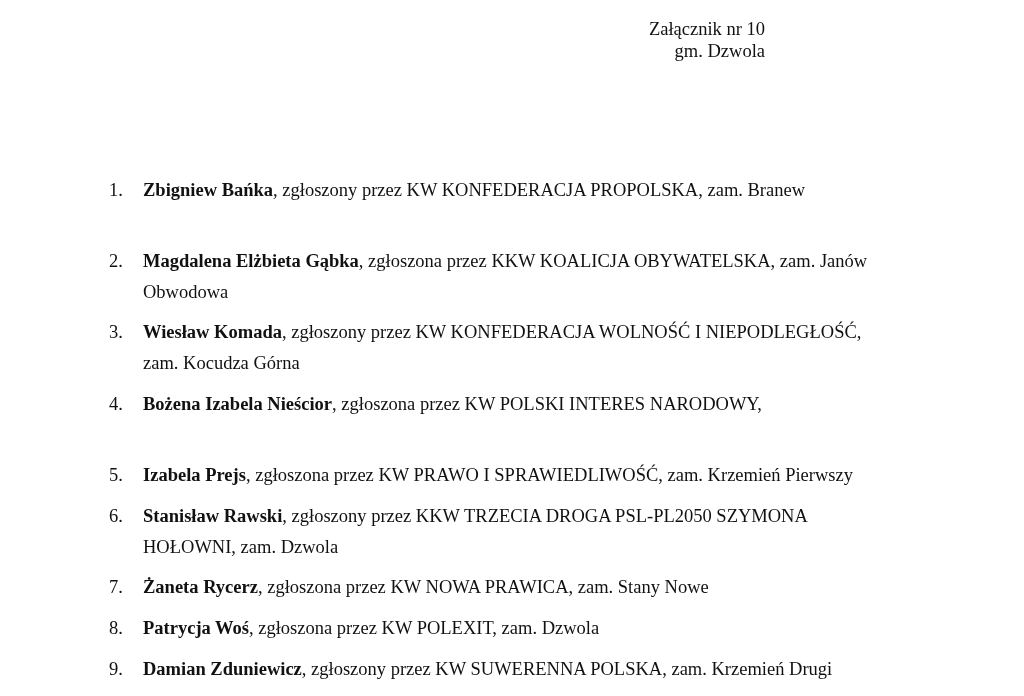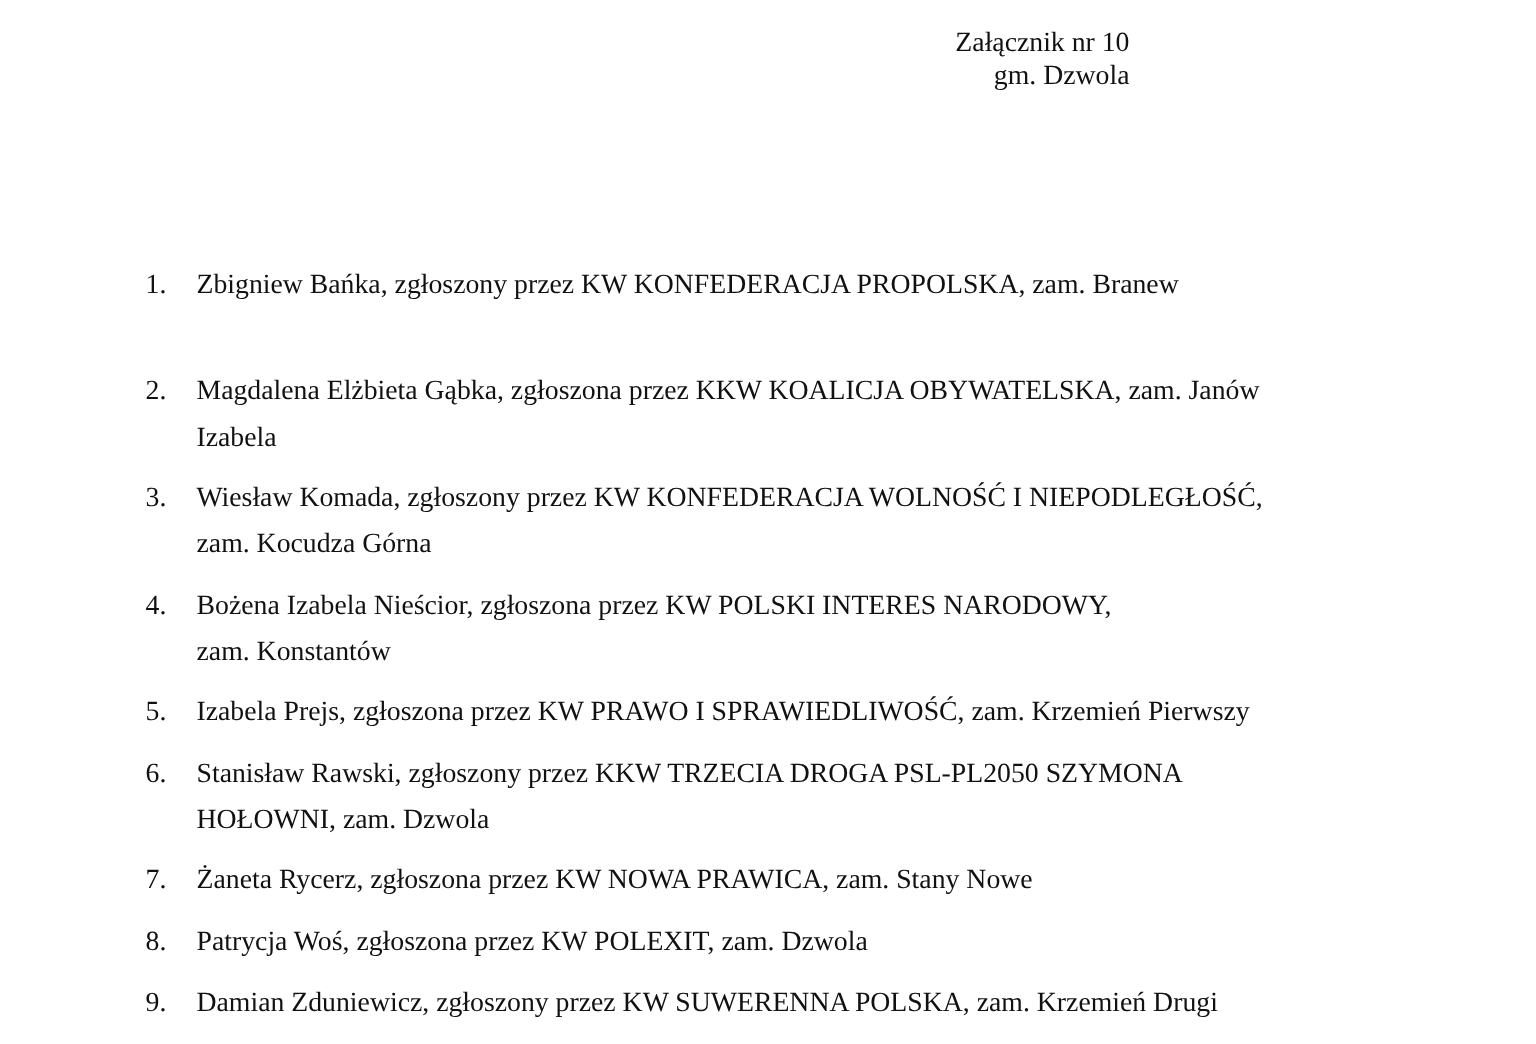--- a/index.html
+++ b/index.html
@@ -11,21 +11,21 @@
     width: 1024px;
     height: 696px;
     overflow: hidden;
     position: relative;
     font-family: "Liberation Serif", "DejaVu Serif", serif;
     color: #111111;
     font-size: 18.5px;
   }
   .page {
     position: absolute;
-    left: 0; top: 0;
+    left: 12px; top: 0;
     width: 815px;
     height: 696px;
   }
   .header-block {
     position: absolute;
     right: 62px;
     top: 18px;
     text-align: right;
     line-height: 22px;
   }
@@ -64,21 +64,21 @@
     width: 830px;
     line-height: 31px;
     margin-top: -3.5px;
   }
   .line {
     display: block;
     white-space: nowrap;
     line-height: 31px;
   }
   .name {
-    font-weight: normal;
+    font-weight: bold;
   }
 </style>
 </head>
 <body>
 
 <div class="page">
 
   <div class="header-block">
     <span class="header-line">Załącznik nr 10</span>
     <span class="header-line">gm. Dzwola</span>
@@ -91,37 +91,36 @@
       <span class="item-num">1.</span>
       <div class="item-text">
         <span class="line"><span class="name">Zbigniew Bańka</span><span>, zgłoszony przez KW KONFEDERACJA PROPOLSKA, zam. Branew</span></span>
       </div>
     </li>
 
     <li class="item" style="top:249px;">
       <span class="item-num">2.</span>
       <div class="item-text">
         <span class="line"><span class="name">Magdalena Elżbieta Gąbka</span><span>, zgłoszona przez KKW KOALICJA OBYWATELSKA, zam. Janów</span></span>
-        <span class="line">Izabela</span>
+        <span class="line">Obwodowa</span>
       </div>
     </li>
 
     <li class="item" style="top:320px;">
       <span class="item-num">3.</span>
       <div class="item-text">
         <span class="line"><span class="name">Wiesław Komada</span><span>, zgłoszony przez KW KONFEDERACJA WOLNOŚĆ I NIEPODLEGŁOŚĆ,</span></span>
         <span class="line">zam. Kocudza Górna</span>
       </div>
     </li>
 
     <li class="item" style="top:392px;">
       <span class="item-num">4.</span>
       <div class="item-text">
         <span class="line"><span class="name">Bożena Izabela Nieścior</span><span>, zgłoszona przez KW POLSKI INTERES NARODOWY,</span></span>
-        <span class="line">zam. Konstantów</span>
       </div>
     </li>
 
     <li class="item" style="top:463px;">
       <span class="item-num">5.</span>
       <div class="item-text">
         <span class="line"><span class="name">Izabela Prejs</span><span>, zgłoszona przez KW PRAWO I SPRAWIEDLIWOŚĆ, zam. Krzemień Pierwszy</span></span>
       </div>
     </li>
 

